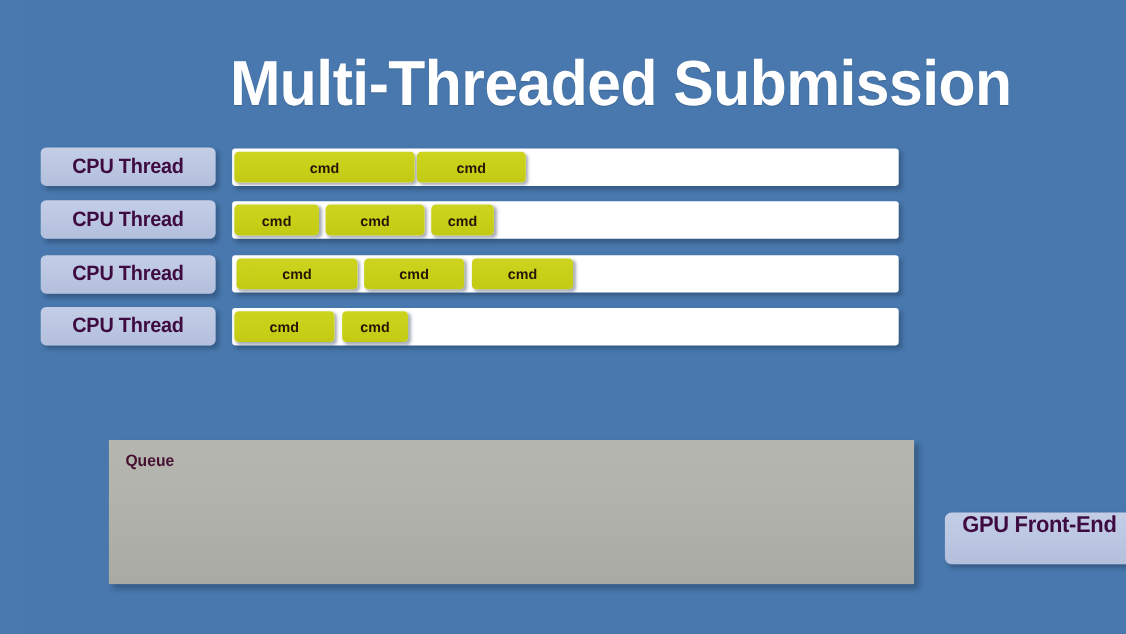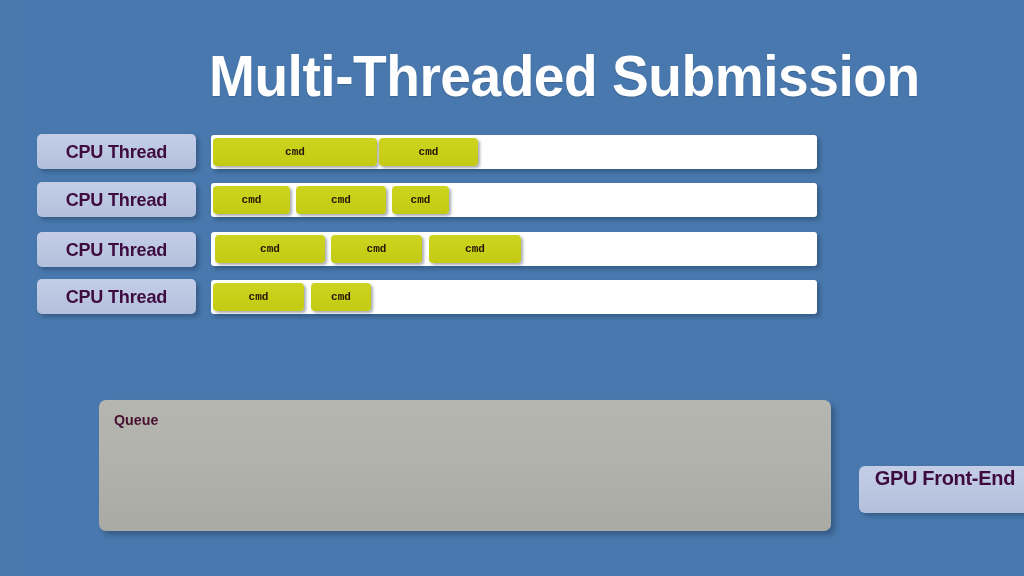--- a/index.html
+++ b/index.html
@@ -69,35 +69,34 @@
     position: absolute;
     background: linear-gradient(to bottom, #ccd41f 0%, #c8d018 50%, #c2ca13 100%);
     border-radius: 4px;
     box-shadow: 2px 2px 3px rgba(18,35,60,0.38);
     display: flex;
     align-items: center;
     justify-content: center;
   }
   .cmd span {
     color: #241606;
-    font-size: 11px;
+    font-size: 13px;
     font-weight: bold;
     letter-spacing: 0.1px;
     white-space: nowrap;
-    font-family: Liberation Mono, monospace;
   }
   
   #queue-box {
     position: absolute;
     left: 78px;
     top: 400px;
     width: 732px;
     height: 131px;
     background: linear-gradient(to bottom, #b6b6b1 0%, #b2b2ad 45%, #aaaaa5 100%);
-    border-radius: 7px;
+    border-radius: 0;
     box-shadow: 4px 4px 5px rgba(18,35,60,0.33);
   }
   #queue-label {
     position: absolute;
     left: 15px;
     top: 11px;
     color: #45102f;
     font-size: 15px;
     font-weight: bold;
     transform: scaleX(0.95);

